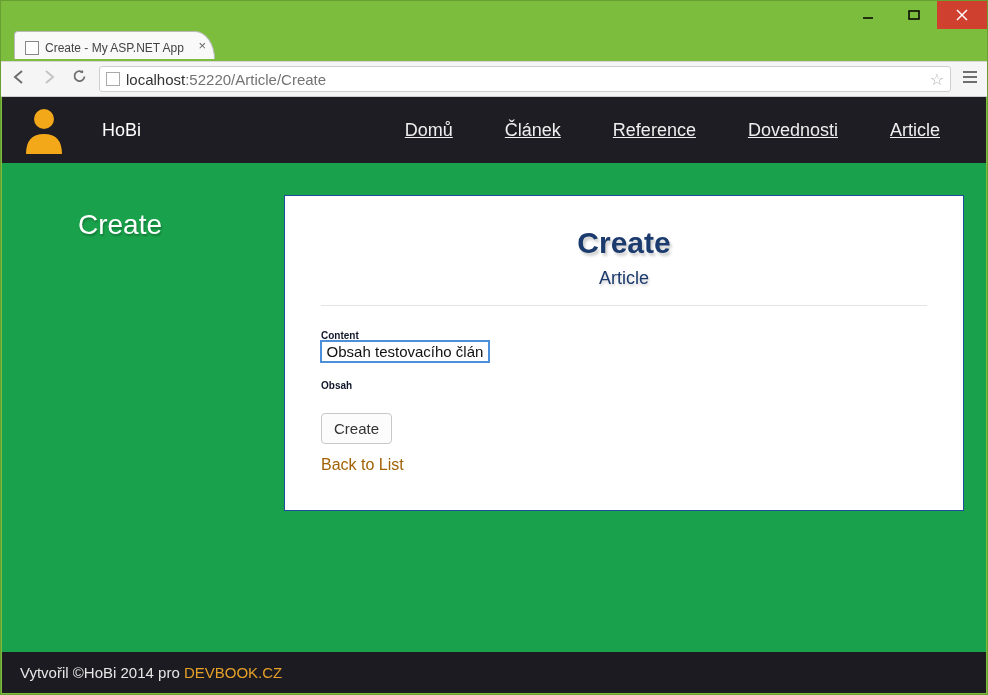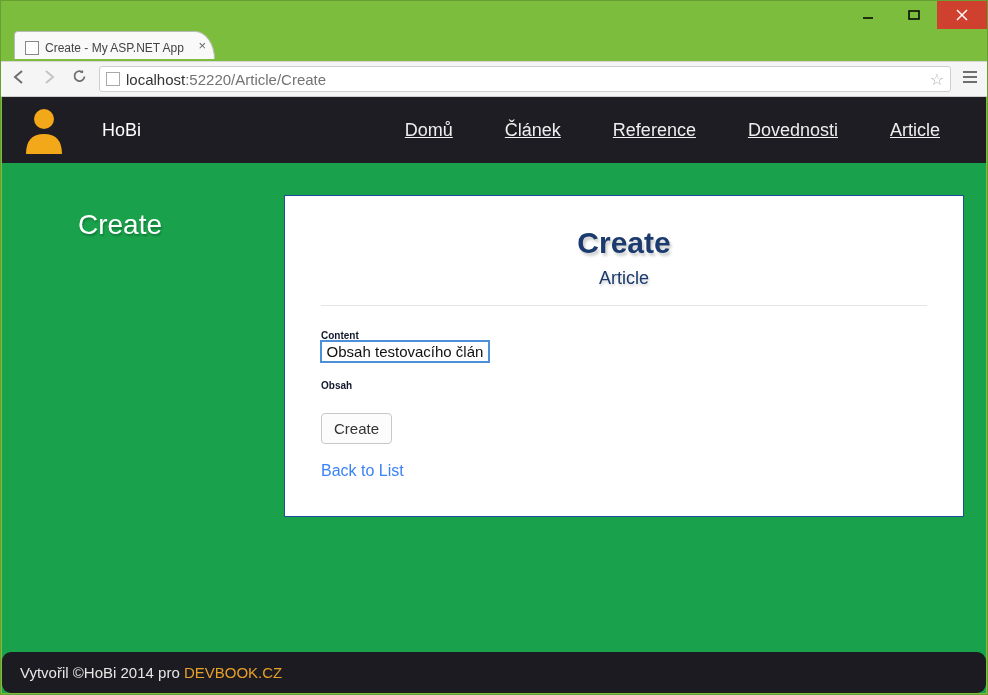--- a/index.html
+++ b/index.html
@@ -36,23 +36,23 @@
   .sidebar-title { color: #fff; font-size: 28px; margin-top: 14px; margin-left: 54px; text-shadow: 1px 2px 2px rgba(0,0,0,0.25); }
   .card { background: #fff; border: 1px solid #1b4f9e; margin-left: auto; width: 680px; padding: 30px 36px 36px 36px; }
   .card h1 { text-align: center; color: #1b3a6d; font-size: 30px; font-weight: 600; text-shadow: 2px 3px 3px rgba(0,0,0,0.2); }
   .card .subtitle { text-align: center; color: #1b3a6d; font-size: 18px; margin-top: 8px; text-shadow: 1px 2px 3px rgba(0,0,0,0.2); }
   .card hr { border: none; border-top: 1px solid #e5e5e5; margin: 16px 0 24px 0; }
   .field { margin-bottom: 18px; }
   .field label { font-weight: 700; font-size: 10px; color: #0f172a; display: block; }
   .field input { width: 168px; font-size: 15px; padding: 1px 4px; border: 1px solid #888; font-family: inherit; color: #111; }
   .field input.focused { outline: 2px solid #4d90d9; outline-offset: -1px; text-align: center; }
   .btn-create { background: #fcfcfc; border: 1px solid #c8c8c8; border-radius: 4px; padding: 6px 12px; font-size: 15px; color: #333; cursor: pointer; margin-top: 4px; }
-  .back-link { display: inline-block; margin-top: 18px; color: #3b82f6; font-size: 16px; text-decoration: none; }
+  .back-link { display: inline-block; margin-top: 12px; color: #a16207; font-size: 16px; text-decoration: none; }
 
-  .footer { position: absolute; left: 0; right: 0; bottom: 0; background: #1c1b21; color: #e6e6e6; font-size: 15px; padding: 12px 18px; border-radius: 9px; }
+  .footer { position: absolute; left: 0; right: 0; bottom: 0; background: #1c1b21; color: #e6e6e6; font-size: 15px; padding: 12px 18px; }
   .footer .dev { color: #e7a028; }
 </style>
 </head>
 <body>
 
 <div class="window">
 
   <div class="titlebar">
     <div class="tb-btn">
       <svg width="12" height="12">

